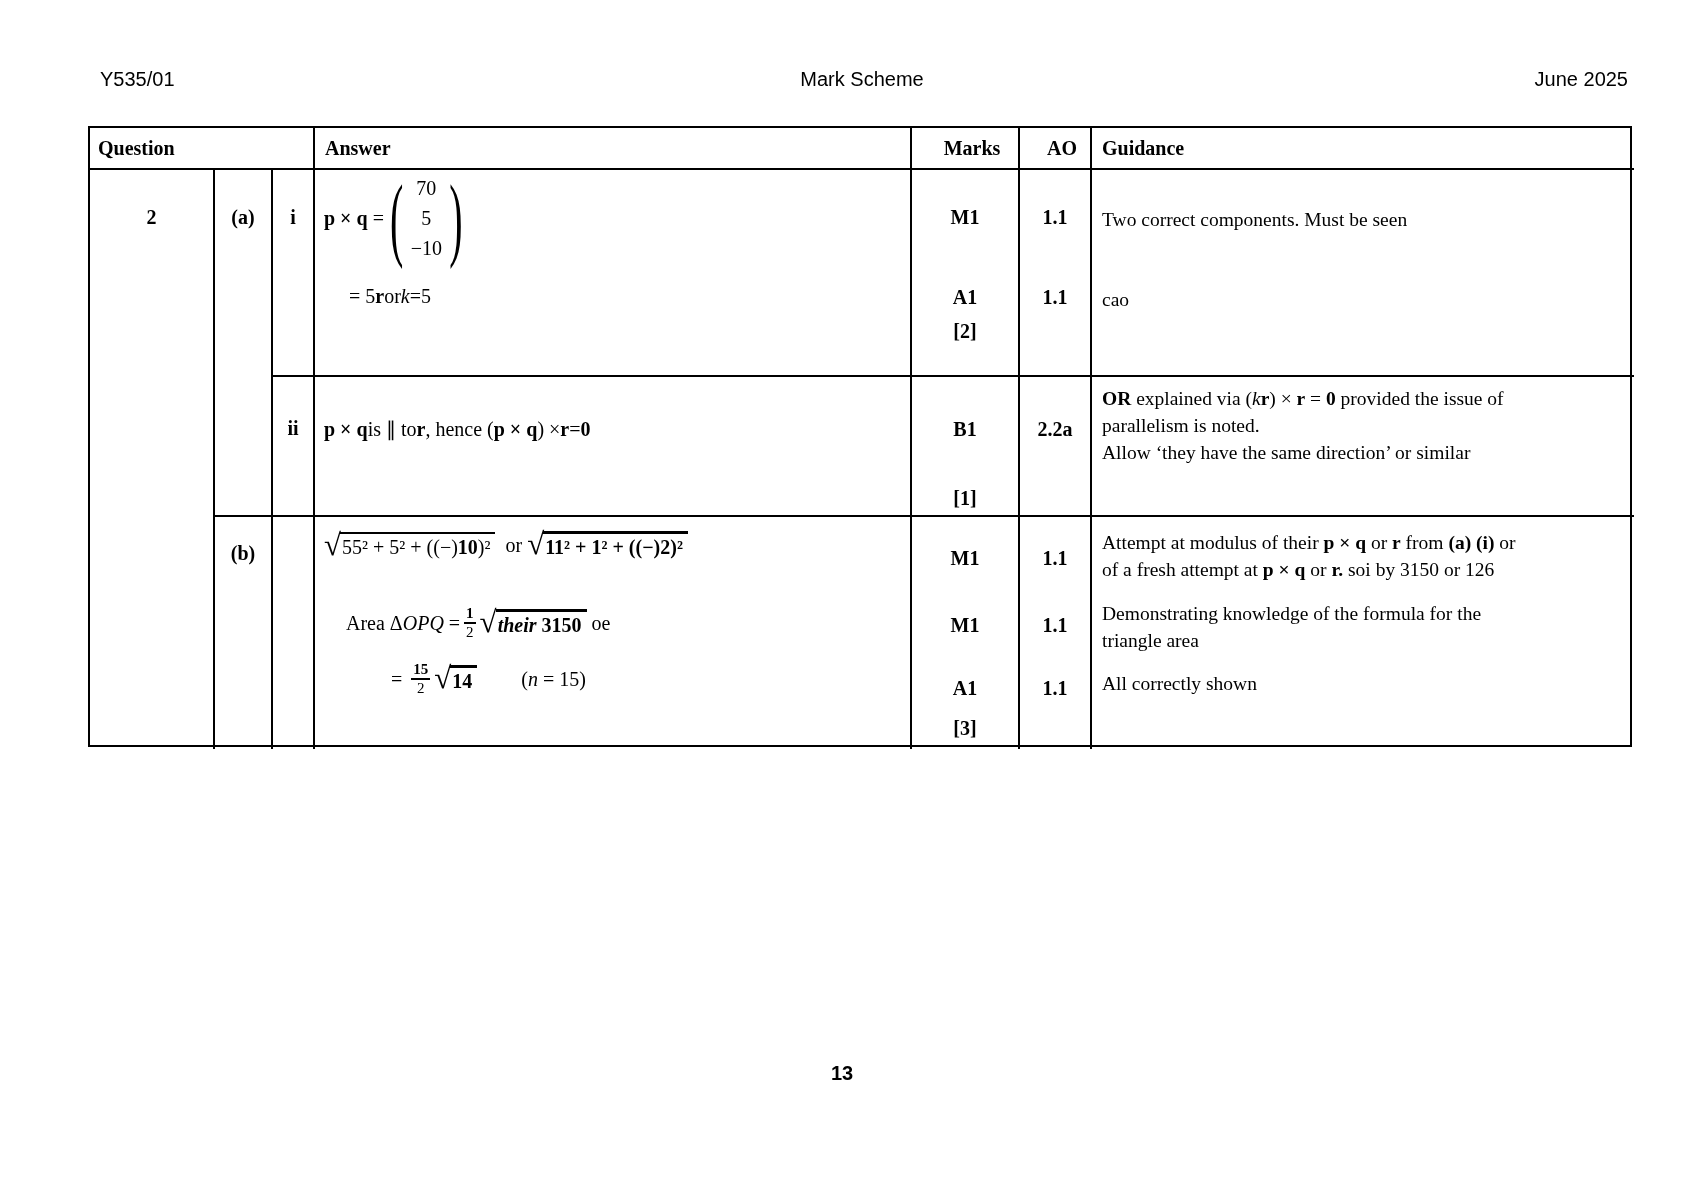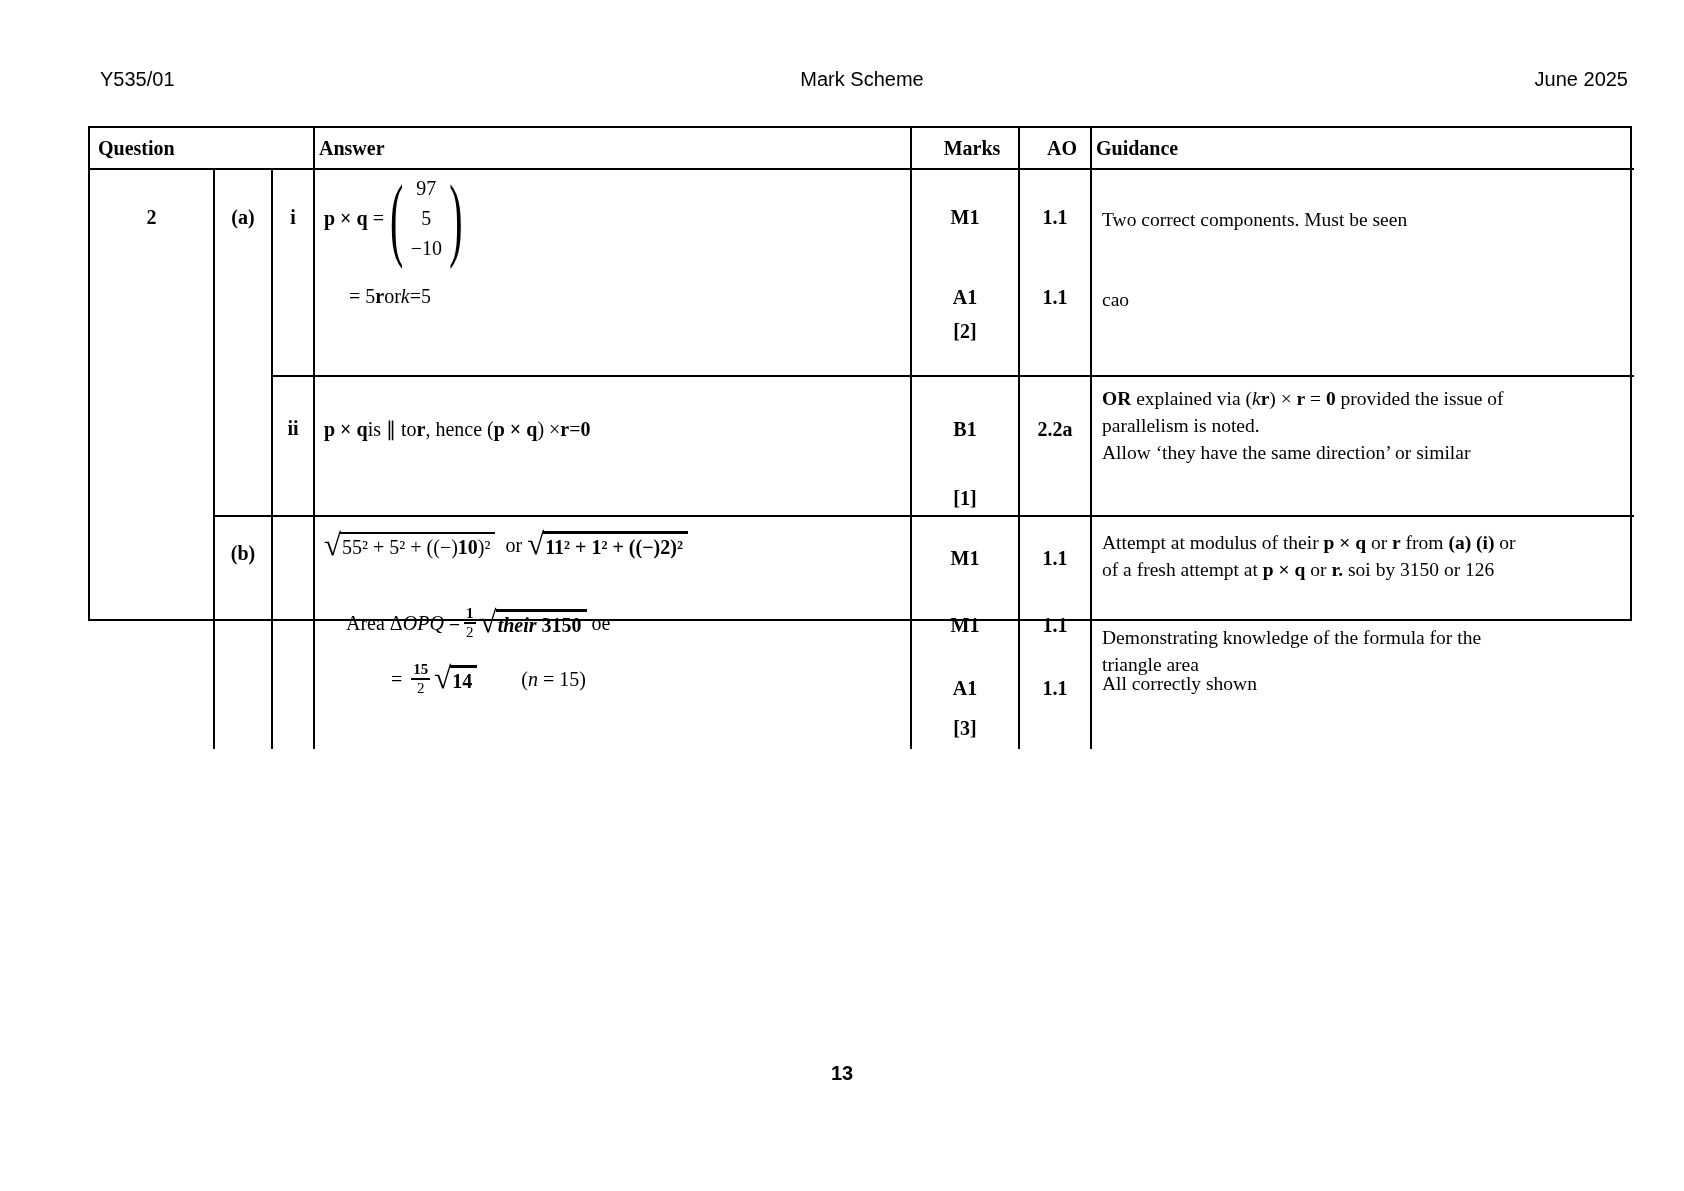--- a/index.html
+++ b/index.html
@@ -12,33 +12,33 @@
   .page-header { position: absolute; top: 68px; left: 0; width: 100%; height: 28px;
     font-family: "Liberation Sans", sans-serif; font-size: 20px; margin-left: 20px; }
   .ph-left  { position: absolute; left: 80px; top: 0; }
   .ph-center{ position: absolute; left: 0; width: 100%; text-align: center; top: 0; }
   .ph-right { position: absolute; right: 76px; top: 0; }
   
   .page-footer { position: absolute; top: 1062px; left: 0; width: 100%; text-align: center;
     font-family: "Liberation Sans", sans-serif; font-size: 20px; font-weight: bold; }
   
   .mtable {
-    position: absolute; left: 88px; top: 126px; width: 1544px; height: 495px;
+    position: absolute; left: 88px; top: 126px; width: 1544px; height: 621px;
     display: grid;
     grid-template-columns: 125px 58px 42px 597px 108px 72px 542px;
     grid-template-rows: 42px 207px 140px 232px;
     border: 2px solid #000;
     font-size: 20px;
   }
   .cell { position: relative; }
   .br { border-right: 2px solid #000; }
   .bb { border-bottom: 2px solid #000; }
   .hcell { display: flex; align-items: center; font-weight: bold; }
   .pl8  { padding-left: 8px; }
-  .pl10 { padding-left: 4px; }
+  .pl10 { padding-left: 10px; }
   .ctr  { justify-content: center; padding-left: 14px; }
   .qlabel { text-align: center; font-weight: bold; }
   .mark { position: absolute; left: 0; right: 0; text-align: center; font-weight: bold; }
   .aoval { position: absolute; left: 0; right: 0; text-align: center; font-weight: bold; }
   .guid { position: absolute; left: 10px; right: 6px; font-size: 19.5px; line-height: 27px; }
   .ansline { position: absolute; display: flex; align-items: center; white-space: nowrap; }
   .b { font-weight: bold; }
   .i { font-style: italic; }
   
   .vec { display: inline-flex; align-items: center; margin-left: 6px; }
@@ -80,21 +80,21 @@
   <div class="cell br bb qlabel" style="grid-row:2/span 2; padding-top:36px;">(a)</div>
 
   <div class="cell br bb qlabel" style="padding-top:36px;">i</div>
 
   <div class="cell br bb">
     <div class="ansline" style="top:2px; left:9px; height:92px;">
       <span><span class="b">p × q</span><span> = </span></span>
       <span class="vec">
         <span class="bigparen">(</span>
         <span class="vec-nums">
-          <span>97</span>
+          <span>70</span>
           <span>5</span>
           <span>−10</span>
         </span>
         <span class="bigparen">)</span>
       </span>
     </div>
     <div class="ansline" style="top:115px; left:34px;">
         <span>= 5</span>
         <span class="b">r</span>
         <span> or </span>
@@ -198,19 +198,19 @@
   </div>
 
   <div class="cell br">
     <div class="aoval" style="top:30px;">1.1</div>
     <div class="aoval" style="top:97px;">1.1</div>
     <div class="aoval" style="top:160px;">1.1</div>
   </div>
 
   <div class="cell">
     <div class="guid" style="top:12px;"><span>Attempt at modulus of their </span><span class="b">p × q</span><span> or </span><span class="b">r</span><span> from </span><span class="b">(a) (i)</span><span> or</span><br><span>of a fresh attempt at </span><span class="b">p × q</span><span> or </span><span class="b">r.</span><span> soi by 3150 or 126</span></div>
-    <div class="guid" style="top:83px;margin-top:24px;"><span>Demonstrating knowledge of the formula for the</span><br><span>triangle area</span></div>
+    <div class="guid" style="top:83px;"><span>Demonstrating knowledge of the formula for the</span><br><span>triangle area</span></div>
     <div class="guid" style="top:153px;"><span>All correctly shown</span></div>
   </div>
 
 </div>
 
 <div class="page-footer">13</div>
 
 </body></html>

